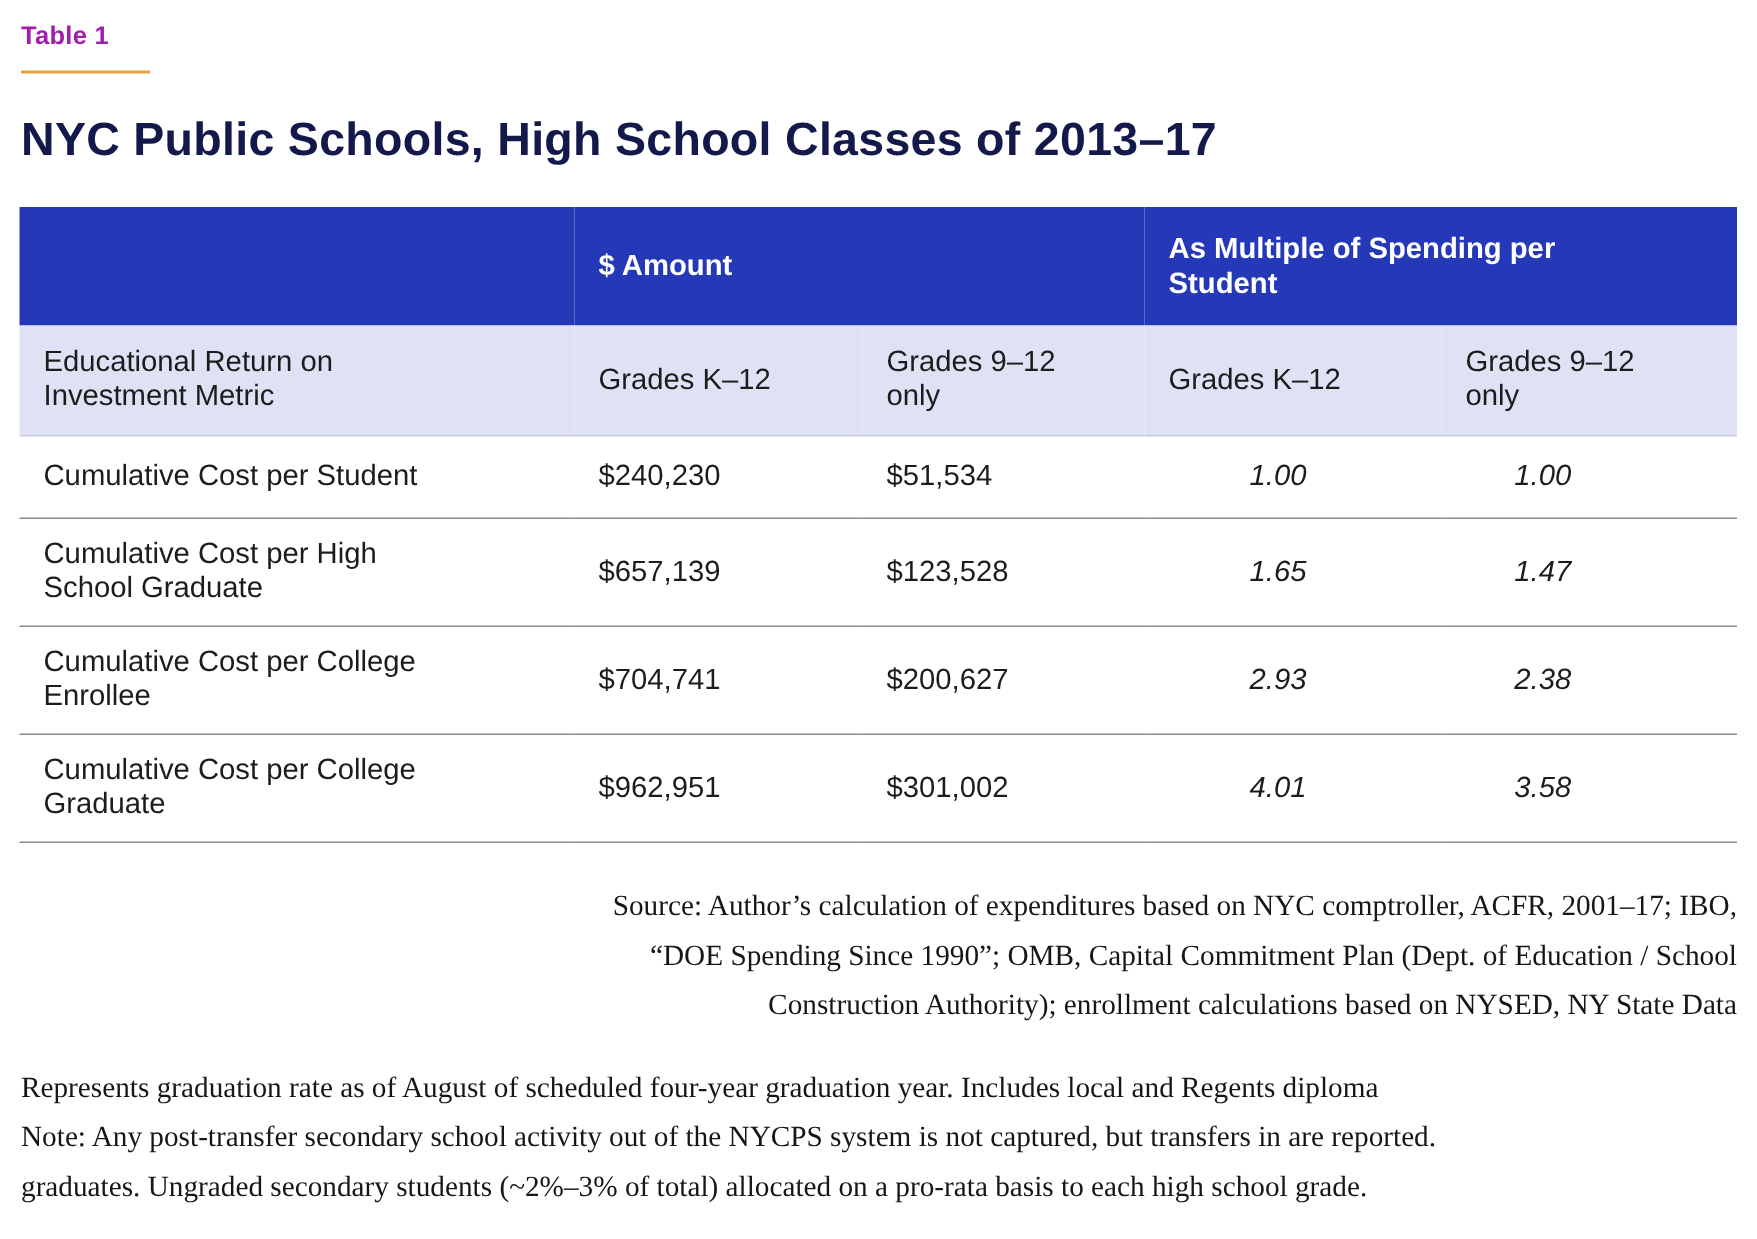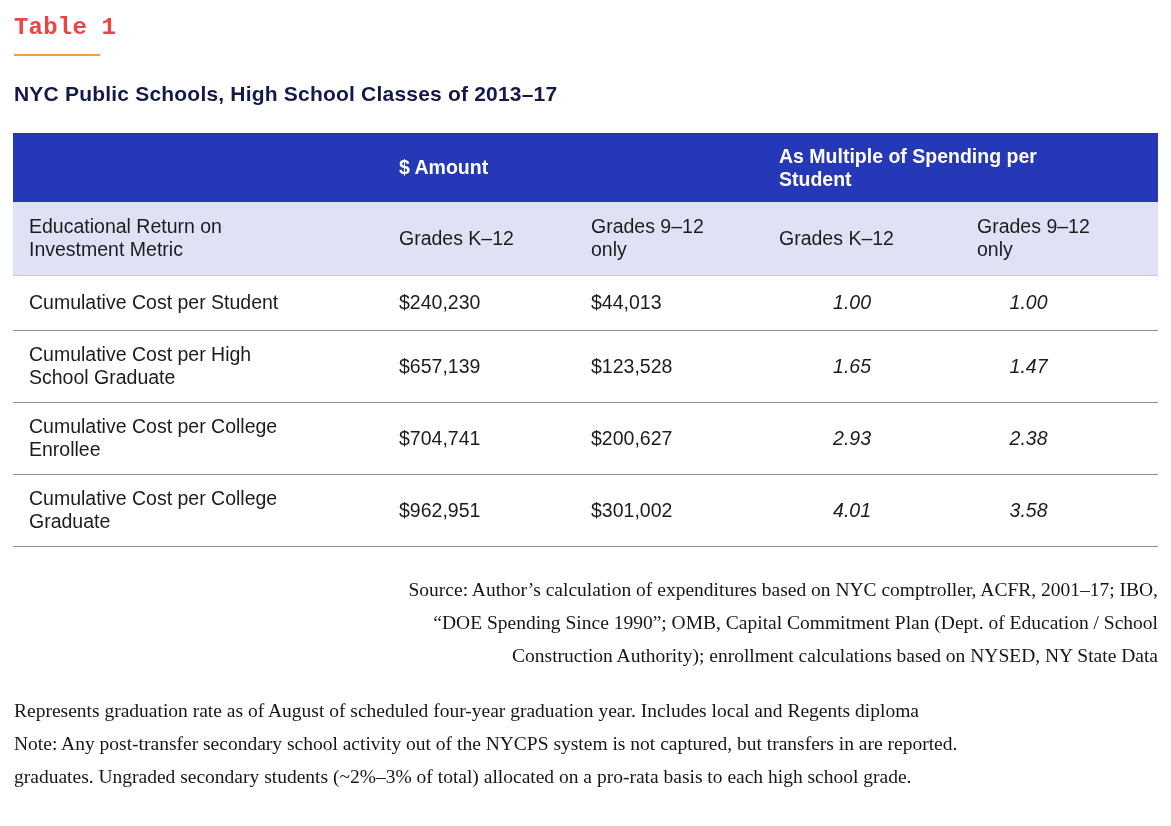--- a/index.html
+++ b/index.html
@@ -6,34 +6,33 @@
   html, body {
     width: 1171px; height: 826px;
     background: #ffffff;
     font-family: "Liberation Sans", sans-serif;
     color: #1c1c1c;
     overflow: hidden;
   }
   .page { padding: 14px 13px 0 13px; }
 
   .table-label {
-    font-size: 24px;
+    font-size: 17px;
     font-weight: bold;
-    color: #ef4444;
+    color: #a21caf;
     letter-spacing: 0.2px;
     margin-left: 1px;
-    font-family: Liberation Mono, monospace;
   }
   .label-underline {
     width: 86px; height: 2px;
     background: #eda33d;
     margin-top: 13px; margin-left: 1px;
   }
   .page-title {
-    font-size: 21px;
+    font-size: 31px;
     font-weight: bold;
     color: #13194b;
     letter-spacing: 0.2px;
     margin-top: 26px;
     margin-left: 1px;
   }
 
   table.roi-table {
     margin-top: 27px;
     width: 1145px;
@@ -41,21 +40,21 @@
     table-layout: fixed;
   }
   .roi-table th, .roi-table td {
     font-size: 19.5px;
     font-weight: normal;
     text-align: left;
     vertical-align: middle;
     padding-left: 16px;
     white-space: pre-line;
   }
-  tr.group-header { background: #2438b8; height: 69px; }
+  tr.group-header { background: #2438b8; height: 79px; }
   tr.group-header th {
     color: #ffffff;
     font-weight: bold;
   }
   tr.col-header { background: #dfe2f5; height: 73px; }
   tr.col-header th { border-bottom: 1px solid #c9ccda; }
   tr.data-row td { border-bottom: 1px solid #8c8c8c; }
   tr.data-row.first td { height: 55px; }
   tr.data-row td { height: 72px; }
   td.mult { text-align: center; padding-left: 0; padding-right: 20px; font-style: italic; }
@@ -110,21 +109,21 @@
       <th>Grades K–12</th>
       <th>Grades 9–12
 only</th>
       <th>Grades K–12</th>
       <th>Grades 9–12
 only</th>
     </tr>
     <tr class="data-row first">
       <td>Cumulative Cost per Student</td>
       <td>$240,230</td>
-      <td>$44,013</td>
+      <td>$51,534</td>
       <td class="mult">1.00</td>
       <td class="mult last">1.00</td>
     </tr>
     <tr class="data-row">
       <td>Cumulative Cost per High
 School Graduate</td>
       <td>$657,139</td>
       <td>$123,528</td>
       <td class="mult">1.65</td>
       <td class="mult last">1.47</td>

